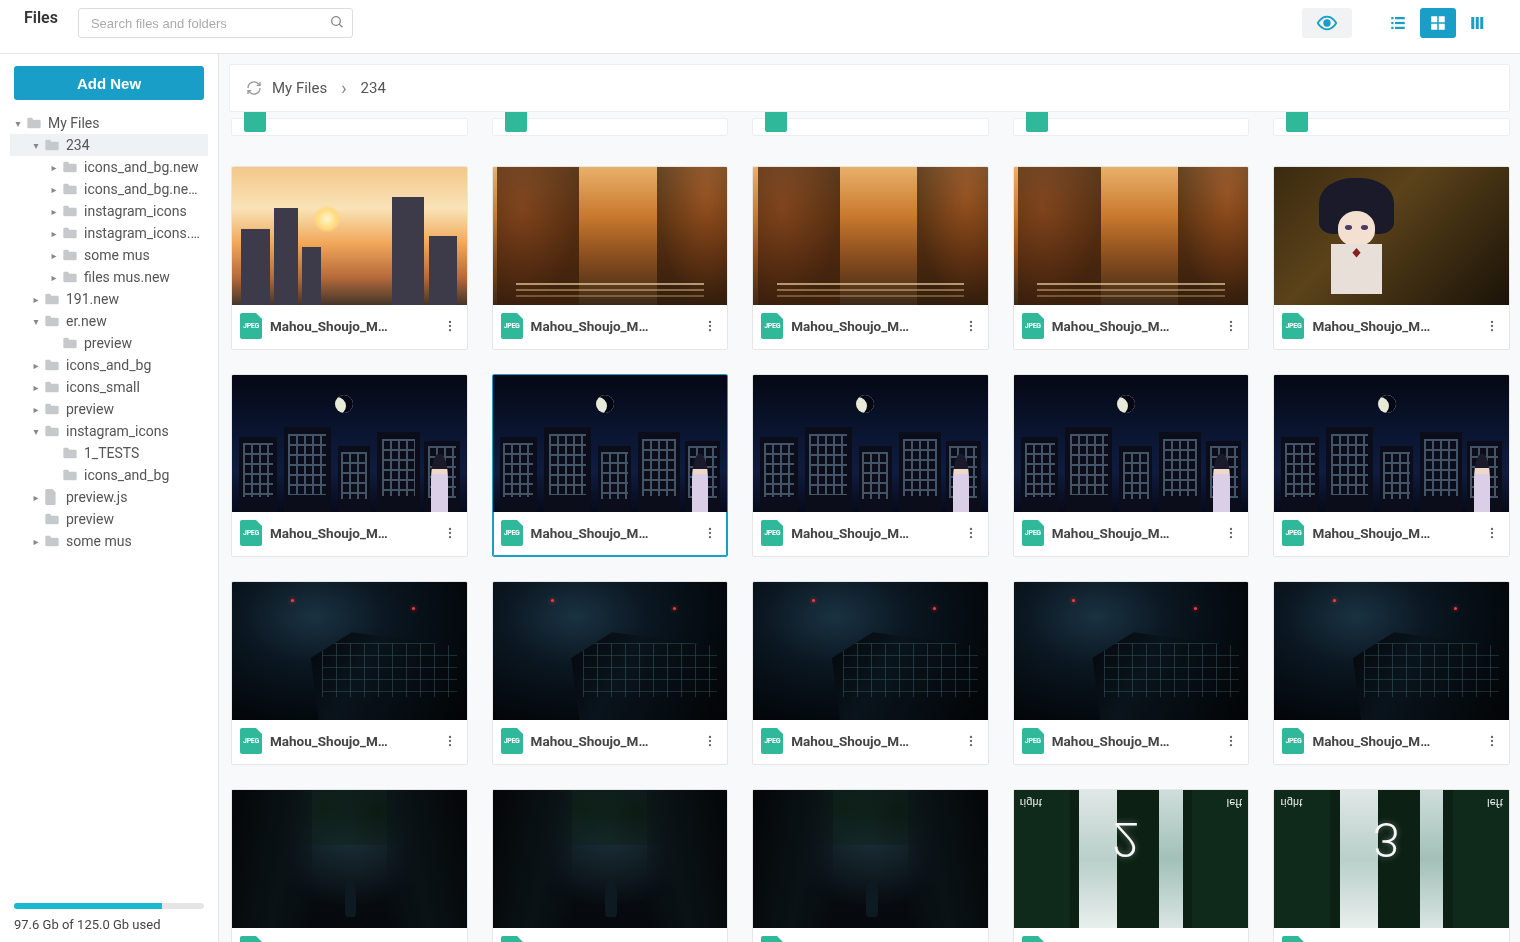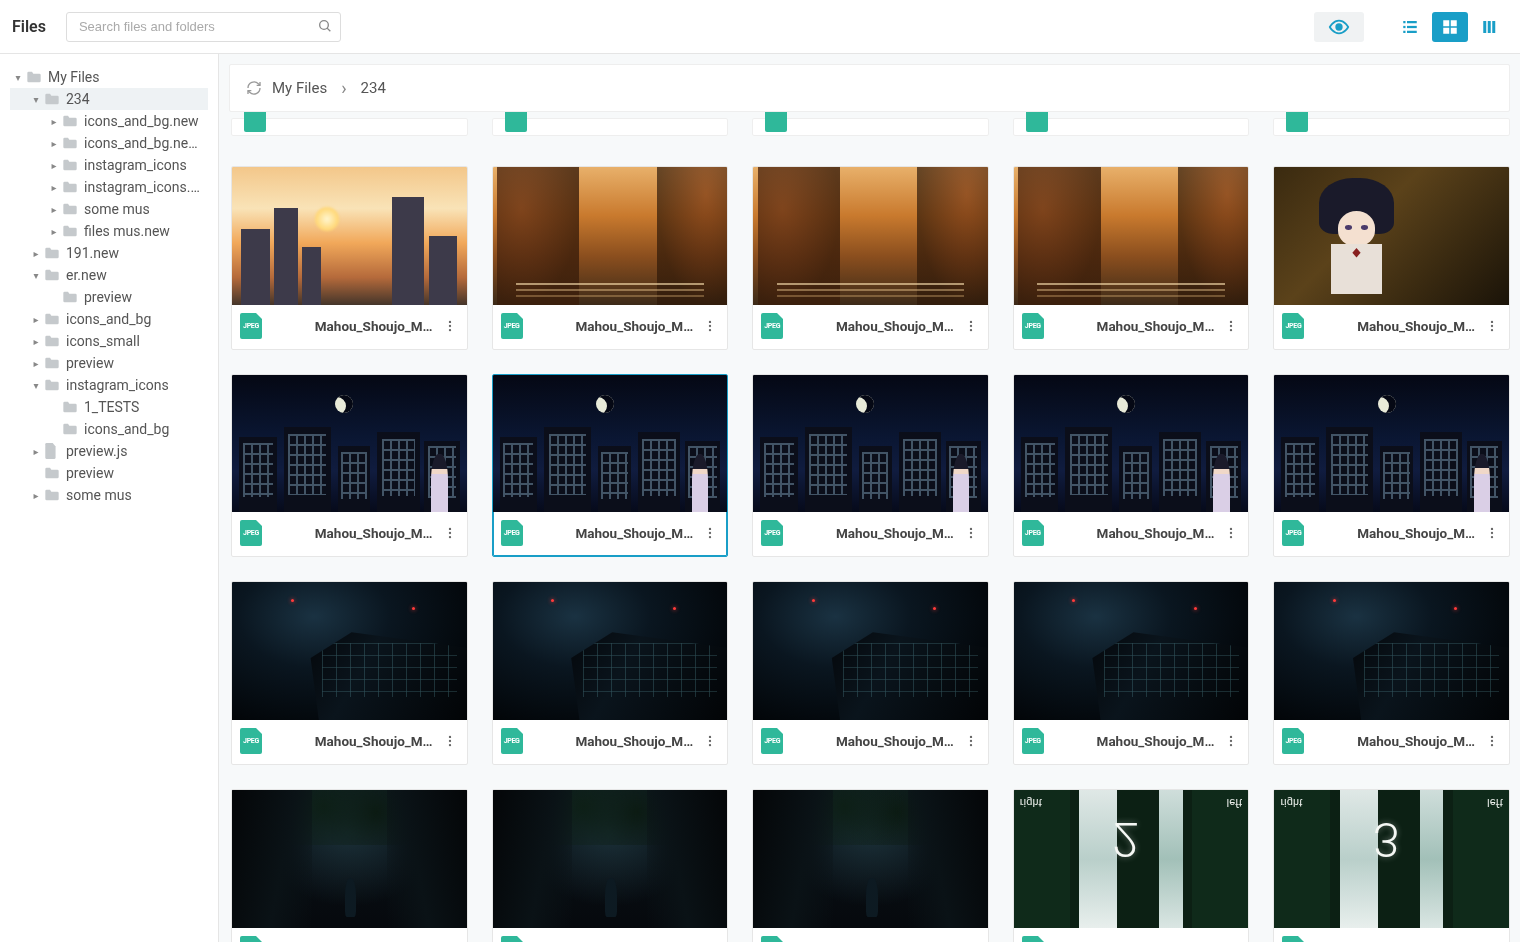--- a/index.html
+++ b/index.html
@@ -1,20 +1,20 @@
 <!DOCTYPE html>
 <html><head>
 <meta charset="utf-8">
 <style>
   * { box-sizing: border-box; margin: 0; padding: 0; }
   html, body { height: 100%; font-family: -apple-system, BlinkMacSystemFont, "Segoe UI", Roboto, Arial, sans-serif; background: #fff; color: #333; }
   body { display: flex; flex-direction: column; overflow: hidden; }
 
   
-  .header { display: flex; align-items: center; padding: 8px 12px; border-bottom: 1px solid #e5e5e5; height: 54px; }
+  .header { display: flex; align-items: flex-start; padding: 8px 24px; border-bottom: 1px solid #e5e5e5; height: 54px; }
   .header .title { font-weight: 600; font-size: 16px; margin-right: 20px; color: #333; }
   .search-wrap { position: relative; width: 275px; }
   .search-wrap input { width: 100%; height: 30px; border: 1px solid #ddd; border-radius: 3px; padding: 0 32px 0 12px; font-size: 13px; color: #333; background: #fff; }
   .search-wrap input::placeholder { color: #aaa; }
   .search-wrap .search-icon { position: absolute; right: 8px; top: 6px; color: #888; }
   .header-spacer { flex: 1; }
   .header-actions { display: flex; align-items: center; gap: 28px; }
   .preview-btn { width: 50px; height: 30px; background: #f0f2f3; border-radius: 3px; display: flex; align-items: center; justify-content: center; color: #199ec7; cursor: pointer; }
   .view-group { display: flex; align-items: center; gap: 4px; }
   .view-btn { width: 36px; height: 30px; display: flex; align-items: center; justify-content: center; color: #199ec7; cursor: pointer; border-radius: 3px; }
@@ -41,21 +41,21 @@
   .quota .fill { height: 100%; background: #1ab8d1; width: 78%; }
   .quota .text { font-size: 13px; color: #444; }
 
   
   .content { flex: 1; display: flex; flex-direction: column; background: #f7f9fa; min-width: 0; }
   .crumbbar { height: 48px; background: #fff; border-bottom: 1px solid #eee; display: flex; align-items: center; padding: 0 16px; gap: 10px; color: #555; font-size: 15px; margin: 10px 10px 0; border: 1px solid #eee; border-radius: 2px; }
   .crumbbar .refresh { color: #999; cursor: pointer; display: flex; }
   .crumbbar .crumb { color: #555; }
   .crumbbar .sep { margin: 0 4px; color: #888; font-size: 18px; line-height: 1; }
 
-  .grid-wrap { flex: 1; overflow: auto; padding: 6px 10px 36px; text-align: right; }
+  .grid-wrap { flex: 1; overflow: auto; padding: 6px 10px 36px; }
   .partial-row { display: flex; gap: 24px; margin-bottom: 30px; padding-left: 2px; }
   .partial-card { flex: 1; height: 18px; background: #fff; border: 1px solid #eee; border-radius: 2px; position: relative; }
   .partial-card .ico { position: absolute; left: 12px; top: -13px; width: 22px; height: 26px; background: #2fb89a; border-radius: 2px; }
 
   .grid { display: grid; grid-template-columns: repeat(5, 1fr); gap: 24px; padding-left: 2px; }
   .card { background: #fff; border: 1px solid #e6e6e6; border-radius: 2px; overflow: hidden; display: flex; flex-direction: column; }
   .card.selected { border-color: #199ec7; box-shadow: 0 0 0 1px #199ec7 inset; }
   .thumb { width: 100%; aspect-ratio: 196/115; display: flex; align-items: center; justify-content: center; color: #fff; font-size: 12px; position: relative; overflow: hidden; }
   .cap { display: flex; align-items: center; padding: 8px 8px 10px; gap: 8px; }
   .ftype { width: 22px; height: 26px; background: #2fb89a; border-radius: 2px; display: flex; align-items: center; justify-content: center; color: #fff; font-size: 7px; font-weight: 700; letter-spacing: -0.3px; flex-shrink: 0; position: relative; }
@@ -175,20 +175,21 @@
             <rect x="15" y="4" width="4" height="16"></rect>
           </svg>
       </div>
     </div>
   </div>
 </div>
 
 <div class="main">
 
   <div class="sidebar">
+    <button class="add-btn">Add New</button>
     <div class="tree" id="tree">
         <div class="tree-item d0">
           <span class="caret">▾</span>
           <span class="folder-ico">
             <svg width="16" height="14" viewBox="0 0 24 20" fill="currentColor">
               <path d="M2 4a2 2 0 0 1 2-2h5l2 3h9a2 2 0 0 1 2 2v9a2 2 0 0 1-2 2H4a2 2 0 0 1-2-2V4z"></path>
             </svg>
           </span>
           <span class="label">My Files</span>
         </div>
@@ -357,20 +358,26 @@
         <div class="tree-item d1">
           <span class="caret">▸</span>
           <span class="folder-ico">
             <svg width="16" height="14" viewBox="0 0 24 20" fill="currentColor">
               <path d="M2 4a2 2 0 0 1 2-2h5l2 3h9a2 2 0 0 1 2 2v9a2 2 0 0 1-2 2H4a2 2 0 0 1-2-2V4z"></path>
             </svg>
           </span>
           <span class="label">some mus</span>
         </div>
       </div>
+    <div class="quota">
+      <div class="bar">
+          <div class="fill" id="quota-fill" style="width: 78%;"></div>
+        </div>
+      <div class="text">97.6 Gb of 125.0 Gb used</div>
+    </div>
   </div>
 
   <div class="content">
     <div class="crumbbar">
       <span class="refresh">
         <svg width="16" height="16" viewBox="0 0 24 24" fill="none" stroke="currentColor" stroke-width="2">
             <path d="M3 12a9 9 0 0 1 15.5-6.3L21 8"></path>
             <path d="M21 3v5h-5"></path>
             <path d="M21 12a9 9 0 0 1-15.5 6.3L3 16"></path>
             <path d="M3 21v-5h5"></path>

